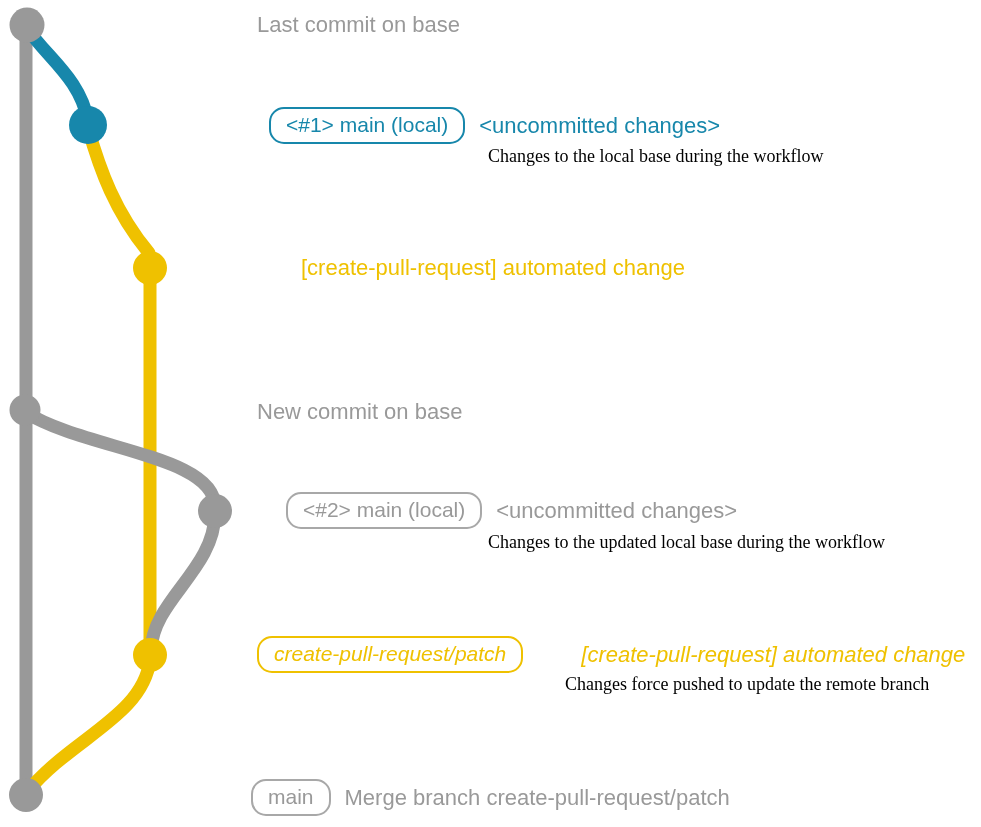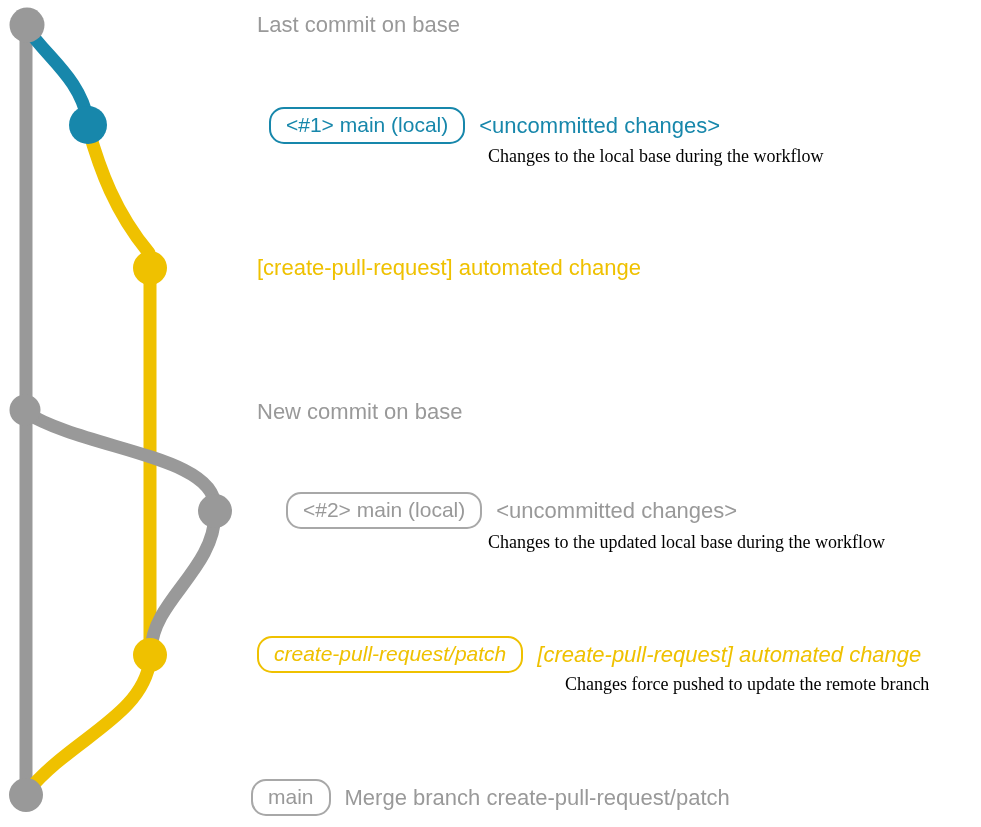--- a/index.html
+++ b/index.html
@@ -33,21 +33,21 @@
     padding: 3px 15px 4px 15px;
     font-size: 21px;
     line-height: 1.25;
   }
   .pill-blue   { color: var(--color-local); border-color: var(--color-local); }
   .pill-gray   { color: var(--color-base);  border-color: var(--color-pill_gray_border); }
   .pill-yellow { color: var(--color-pr);    border-color: var(--color-pr); }
 
   .status-blue  { font-size: 22px; color: var(--color-local); }
   .status-gray  { font-size: 22px; color: var(--color-base); }
-  .title-yellow { font-size: 22px; color: var(--color-pr); }
+  .title-yellow { font-size: 22px; color: var(--color-pr); margin-left: 44px; }
   .title-gray   { font-size: 22px; color: var(--color-base); text-align: center; }
 
   .note {
     position: absolute;
     font-family: "Liberation Serif", serif;
     font-size: 18px;
     color: var(--color-note);
     white-space: nowrap;
   }
 

